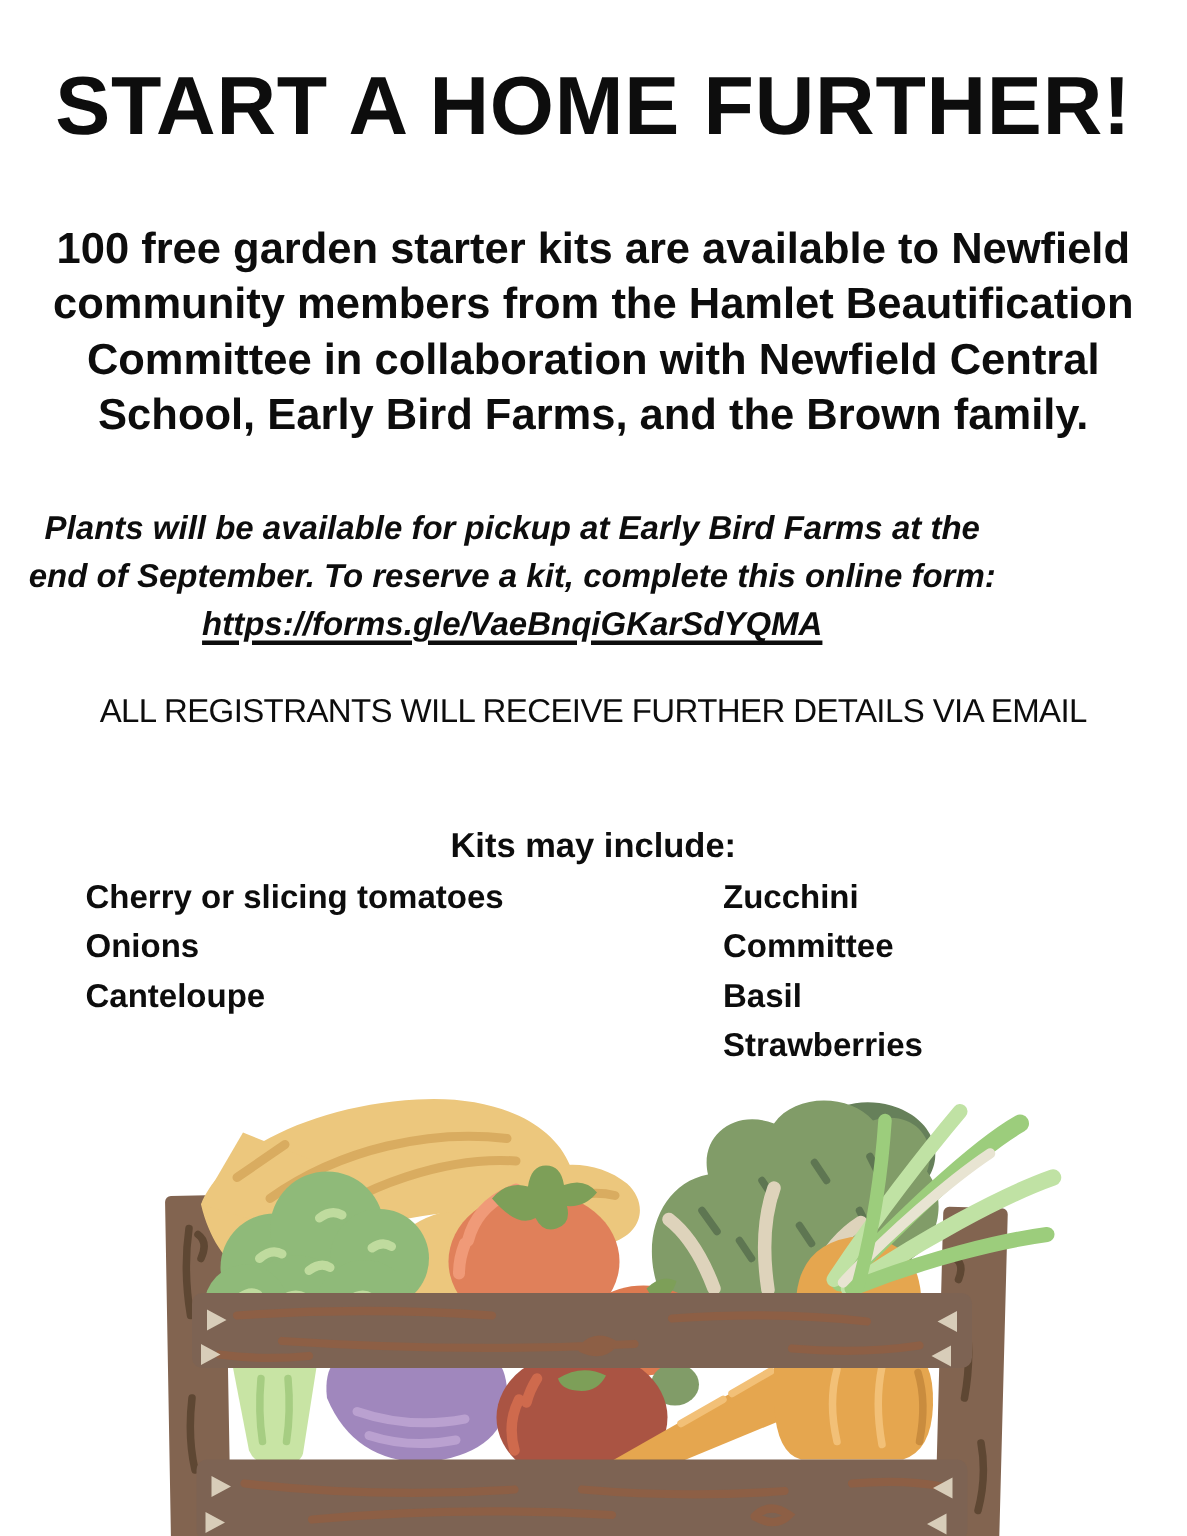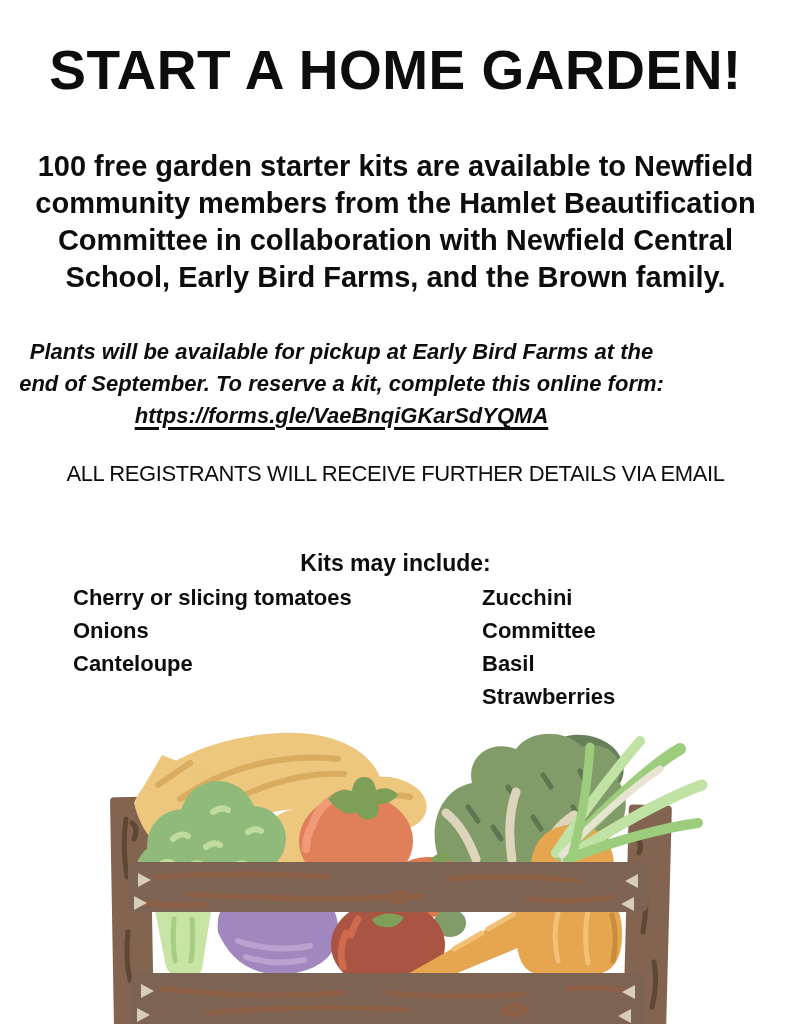--- a/index.html
+++ b/index.html
@@ -41,32 +41,32 @@
   .kits-heading {
     position:absolute; top:548px; left:0; width:791px;
     text-align:center;
     font-size:23px; font-weight:700; line-height:30px;
   }
   .kits-col {
     position:absolute; top:581px;
     font-size:22px; font-weight:700; line-height:33px;
     white-space:nowrap;
   }
-  .kits-col.left  { left:73px;  }
+  .kits-col.left  { left:57px;  }
   .kits-col.right { left:482px; }
   .crate {
     position:absolute; left:88px; top:727px;
     width:620px; height:300px;
     display:block;
   }
 </style>
 </head>
 <body>
 
-<h1 class="page-title">START A HOME GARDEN!</h1>
+<h1 class="page-title">START A HOME FURTHER!</h1>
 
 <section class="intro">
   <div>100 free garden starter kits are available to Newfield</div>
   <div>community members from the Hamlet Beautification</div>
   <div>Committee in collaboration with Newfield Central</div>
   <div>School, Early Bird Farms, and the Brown family.</div>
 </section>
 
 <section class="pickup">
   <div>Plants will be available for pickup at Early Bird Farms at the</div>

